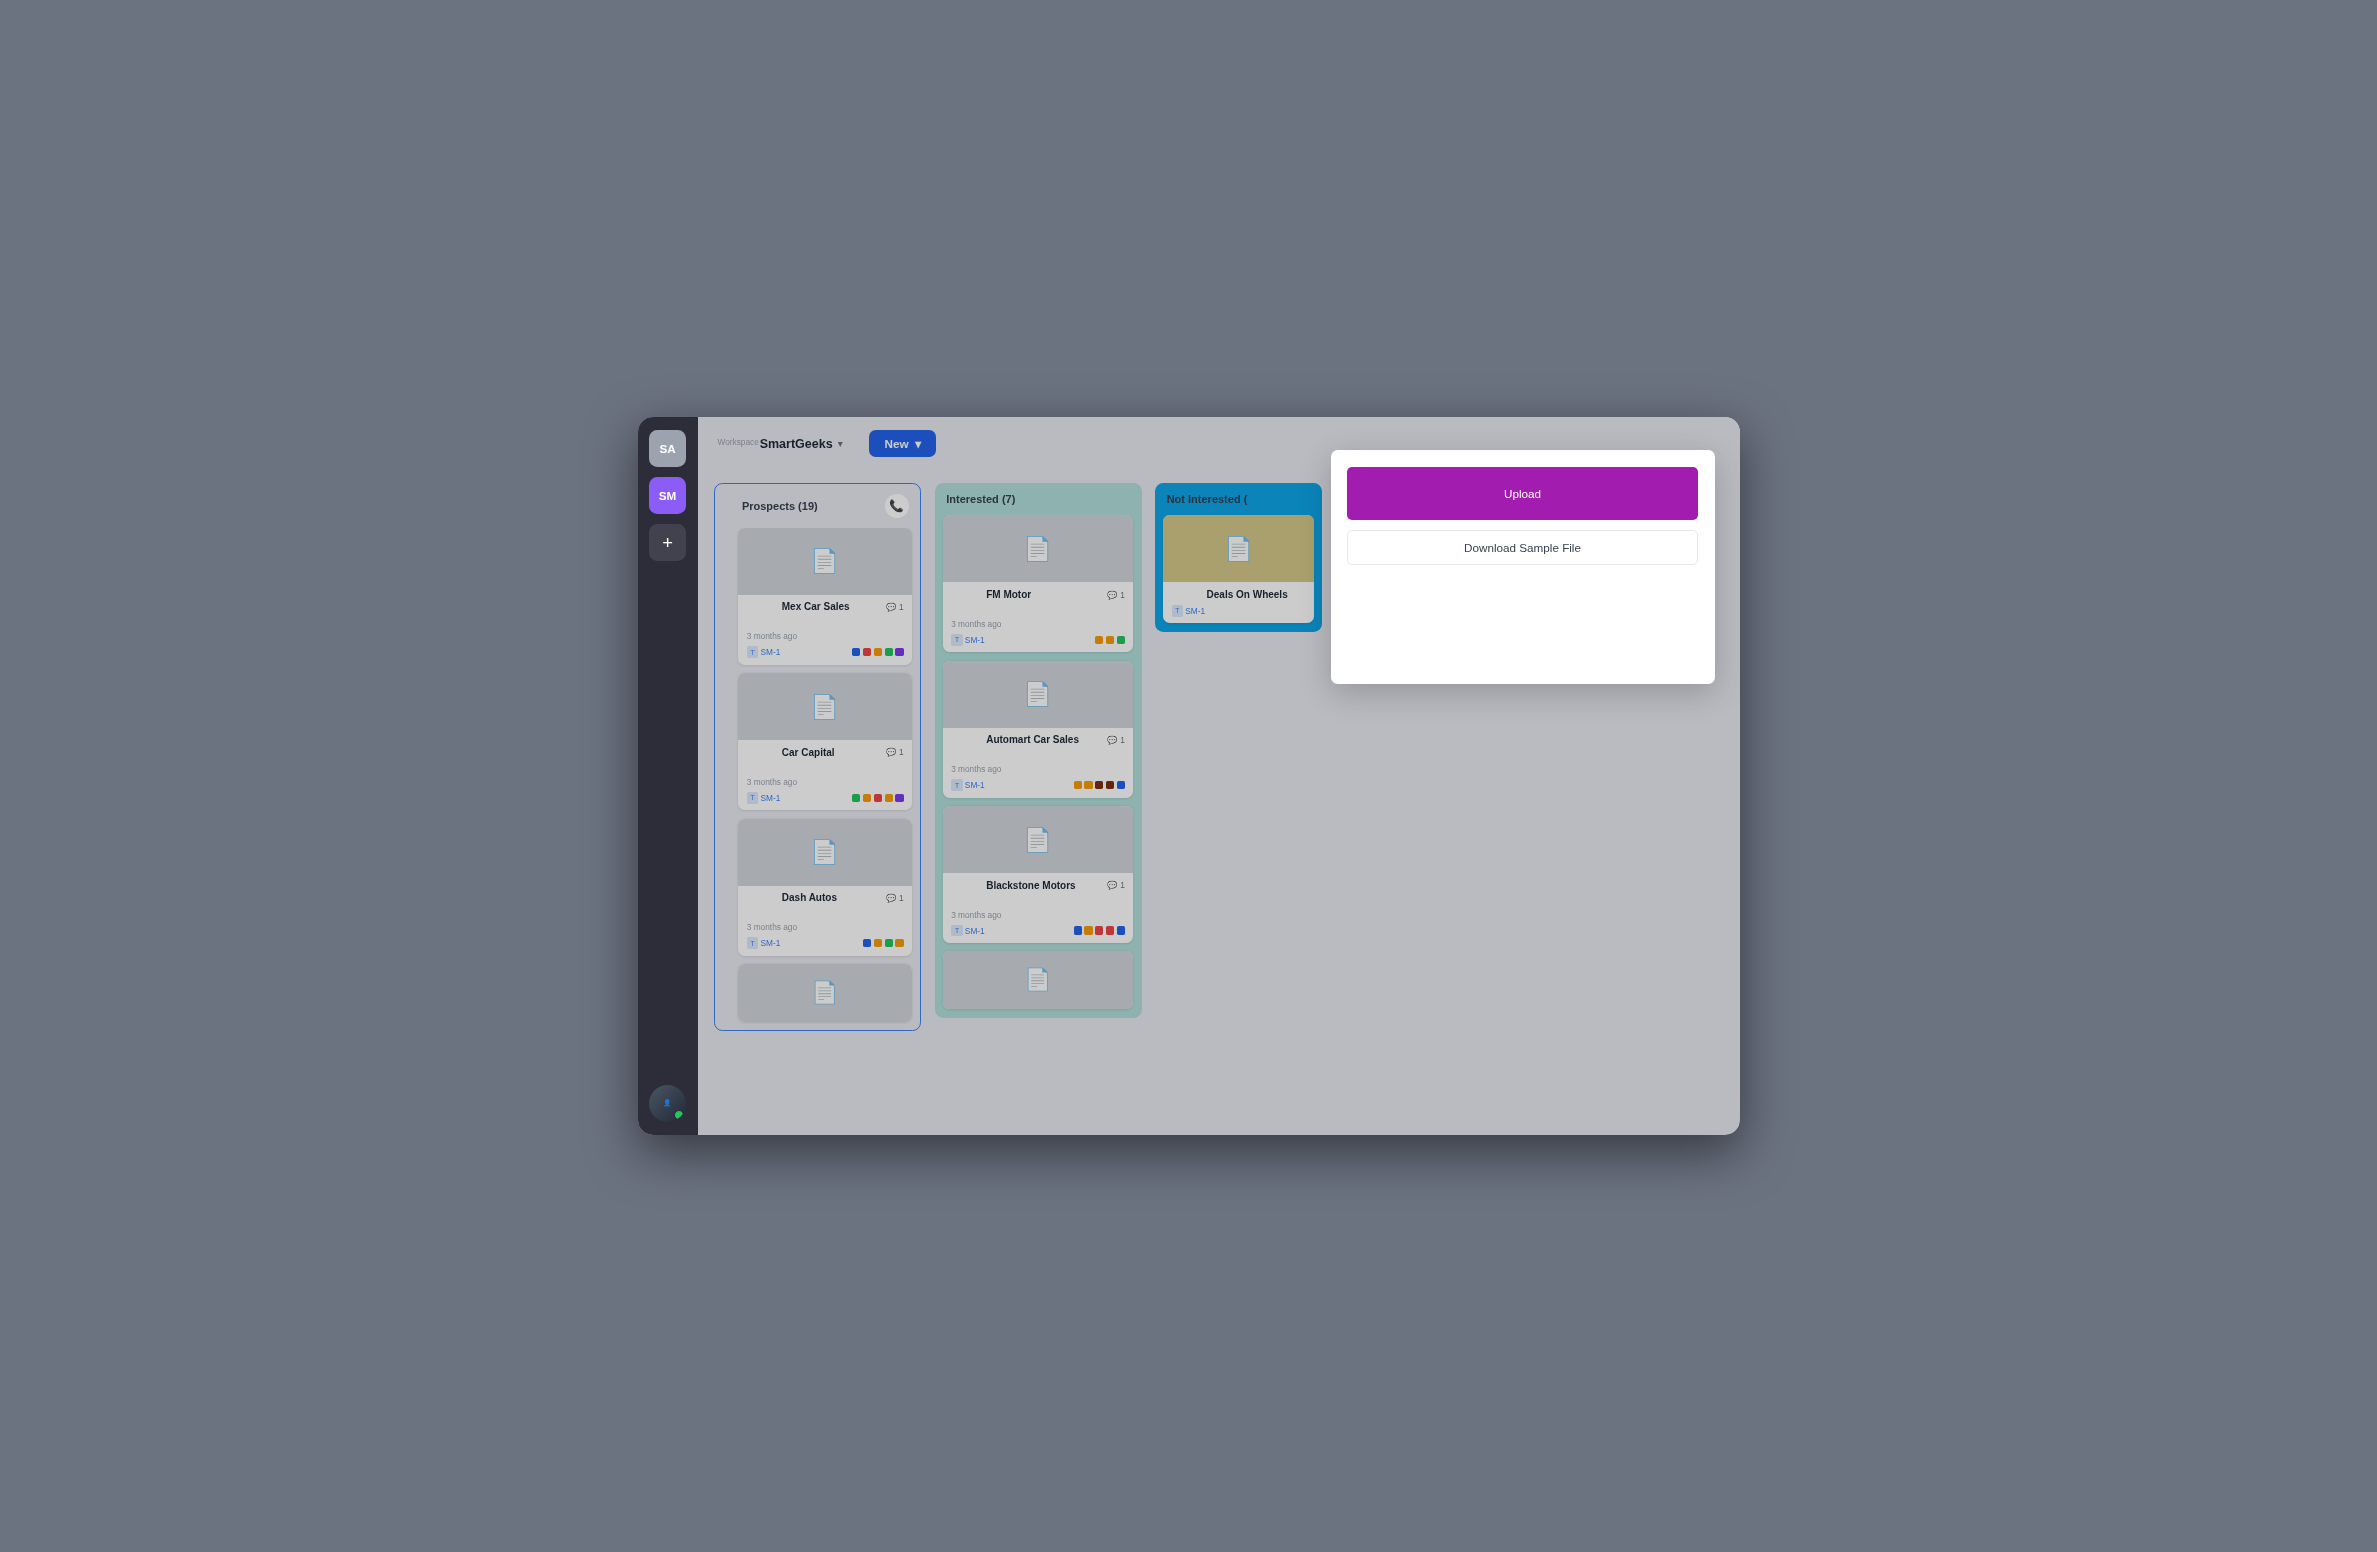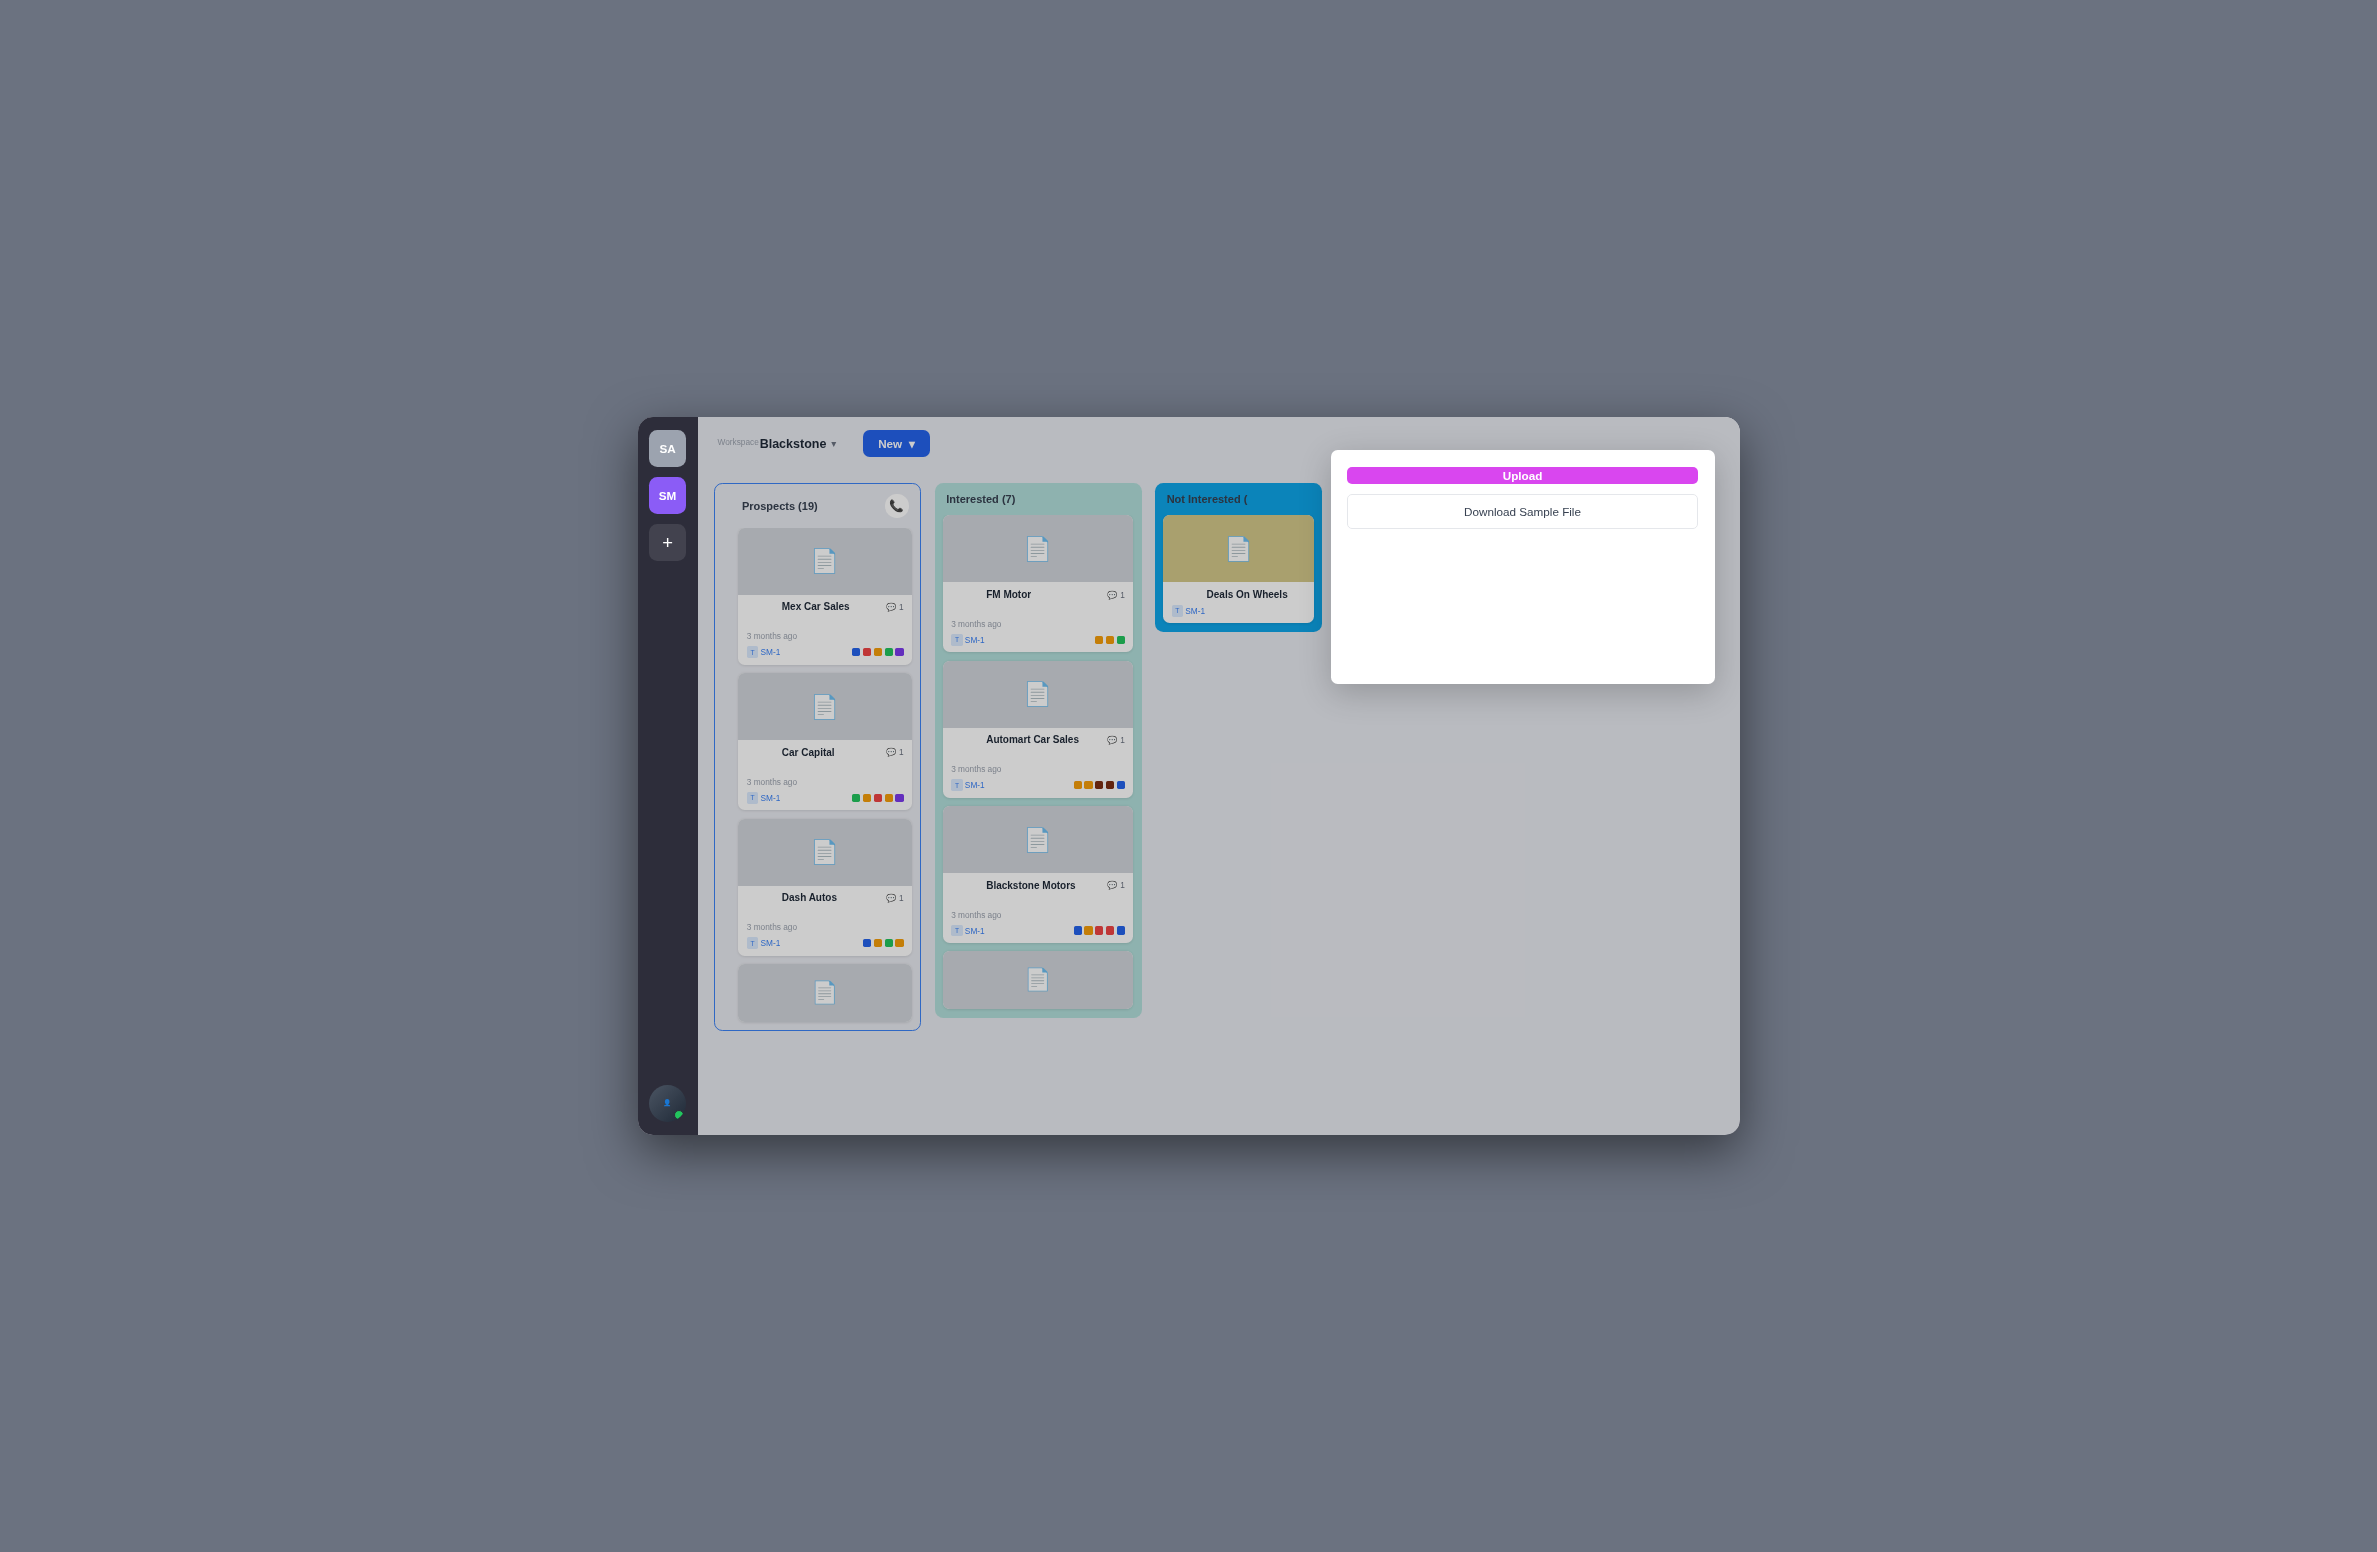--- a/index.html
+++ b/index.html
@@ -324,27 +324,27 @@
       border: none;
       background: none;
     }
     .modal-body {
       padding: 16.7px;
       display: flex;
       flex-direction: column;
       gap: 10px;
     }
     .upload-button {
-      background: #d946ef;
+      background: #a21caf;
       color: white;
       border: none;
       border-radius: 5px;
-      padding: 2px;
+      padding: 20px;
       font-size: 11.7px;
-      font-weight: 700;
+      font-weight: 400;
       cursor: pointer;
       width: 100%;
       text-align: center;
     }
     .download-sample-button {
       background: white;
       color: #374151;
       border: 0.8px solid #e5e7eb;
       border-radius: 5px;
       padding: 10px;
@@ -397,21 +397,21 @@
         <div class="user-img">👤</div>
       </div>
     </div>
 
     <div class="main-content">
 
       <div class="header">
         <div class="workspace-selector">
           <span class="workspace-label">Workspace</span>
           <div class="workspace-name-row">
-            <span class="workspace-name">Blackstone</span>
+            <span class="workspace-name">SmartGeeks</span>
             <span class="chevron-down">▾</span>
           </div>
         </div>
         <button class="new-button">
           <span>New</span>
           <span>▾</span>
         </button>
       </div>
 
       <div class="kanban-board">

